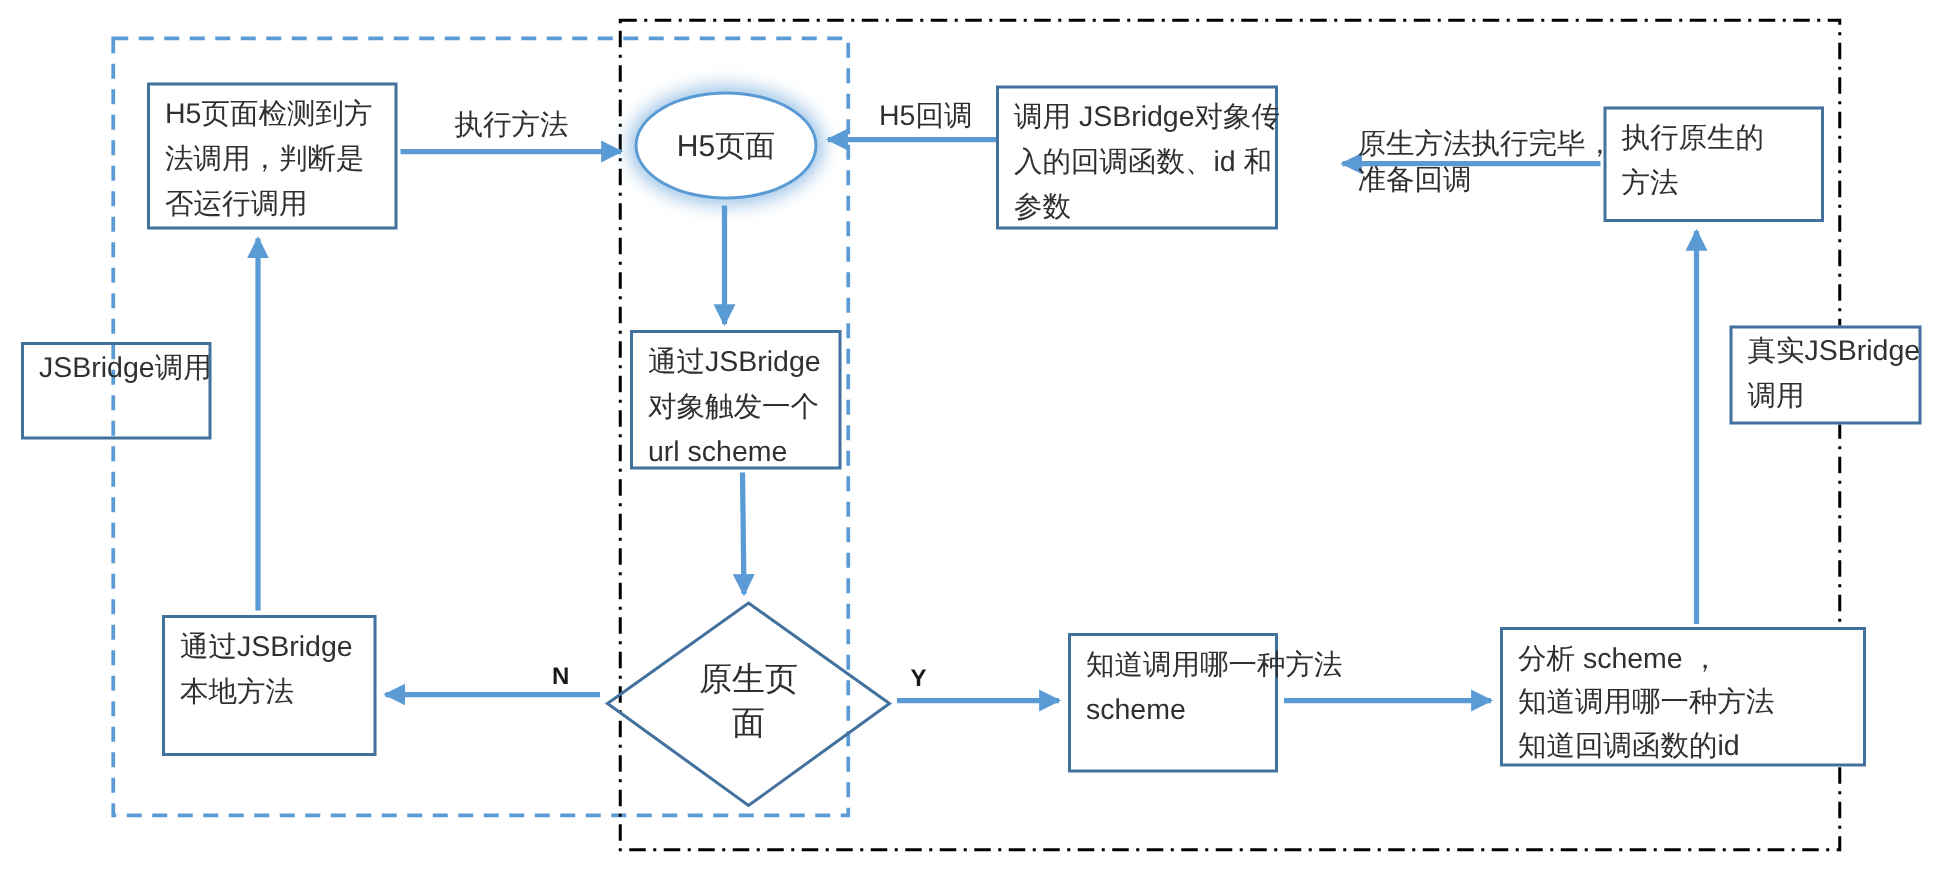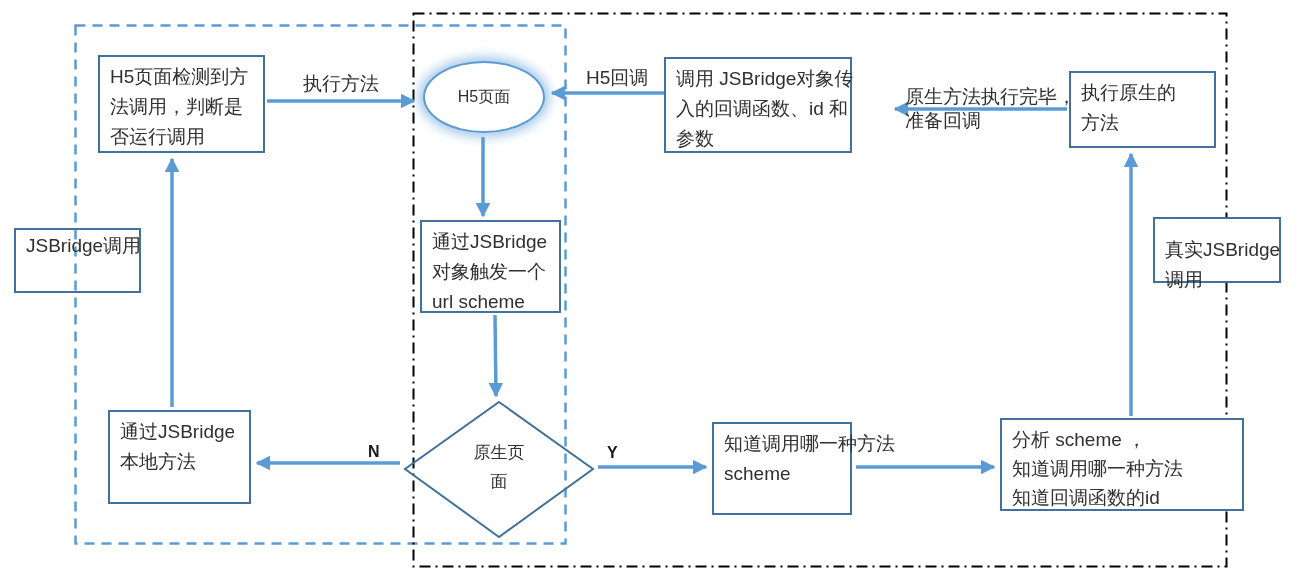--- a/index.html
+++ b/index.html
@@ -13,26 +13,26 @@
     position:absolute; box-sizing:border-box;
     border:2px solid #41719C; background:#ffffff;
     padding:5px 10px; font-size:19px; line-height:30px;
     color:#303030; text-align:left;
   }
   .node.transparent { background:transparent; }
   .ellipse {
     position:absolute; left:423px; top:61px; width:122px; height:72px;
     box-sizing:border-box; border:2.5px solid #5B9BD5; border-radius:50%;
     background:#fff; display:flex; align-items:center; justify-content:center;
-    font-size:16px;
+    font-size:20px;
     box-shadow:0 0 3px 2px rgba(189,215,238,0.95), 0 0 10px 6px rgba(91,155,213,0.40);
   }
   .diamond-text {
     position:absolute; left:439px; top:438px; width:120px;
-    text-align:center; font-size:17px; line-height:29px;
+    text-align:center; font-size:22px; line-height:29px;
   }
   .edge-label {
     position:absolute; font-size:19px; line-height:24px; white-space:nowrap;
   }
   .branch-label {
     position:absolute; font-size:16px; font-weight:bold; color:#1a1a1a;
   }
   .ln { white-space:nowrap; }
 </style>
 </head>
@@ -88,21 +88,21 @@
   <div class="node transparent" style="left:14px; top:228px; width:127px; height:65px; padding-top:1px;">
     <div class="ln">JSBridge调用</div>
   </div>
 
   <div class="node" style="left:420px; top:220px; width:141px; height:93px;">
     <div class="ln">通过JSBridge</div>
     <div class="ln">对象触发一个</div>
     <div class="ln">url scheme</div>
   </div>
 
-  <div class="node" style="left:1153px; top:217px; width:128px; height:66px; padding-top:16px;">
+  <div class="node" style="left:1153px; top:217px; width:128px; height:66px; padding-top:1px;">
     <div class="ln">真实JSBridge</div>
     <div class="ln">调用</div>
   </div>
 
   <div class="node" style="left:108px; top:410px; width:143px; height:94px;">
     <div class="ln">通过JSBridge</div>
     <div class="ln">本地方法</div>
   </div>
 
   <div class="diamond-text">

